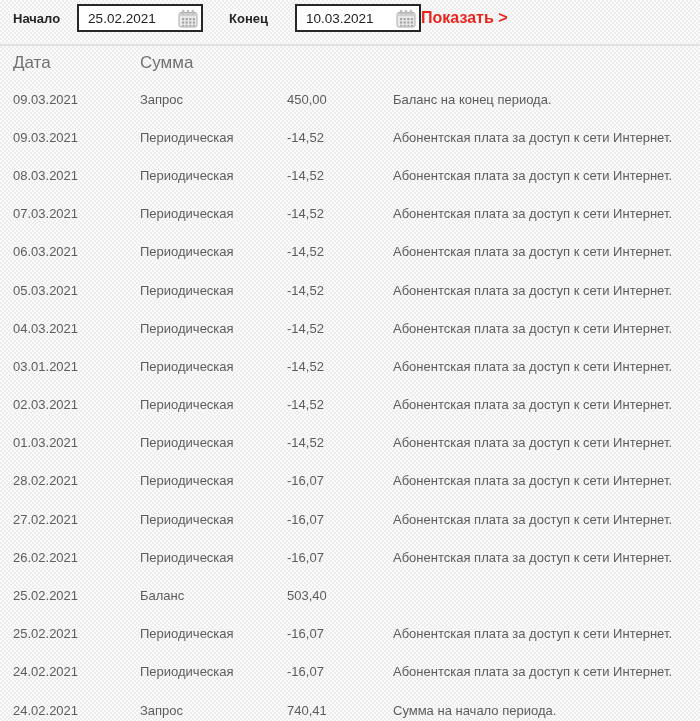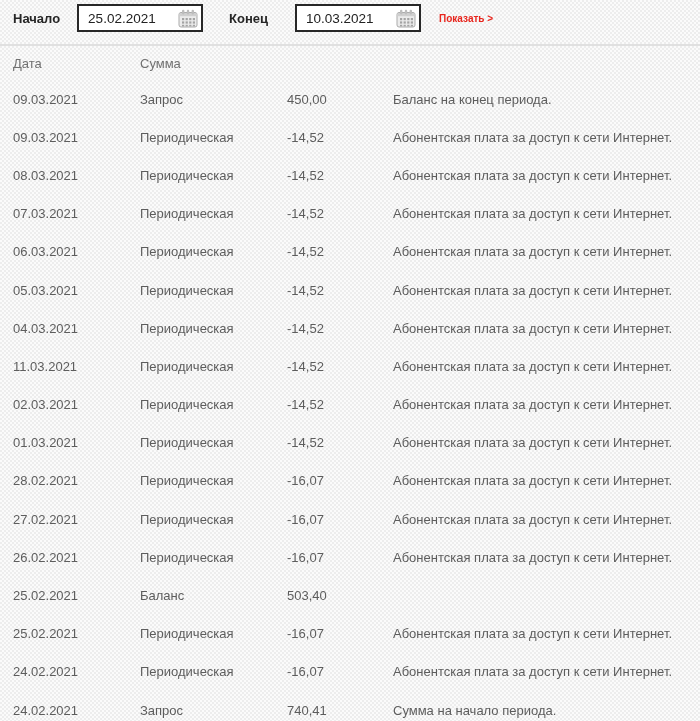--- a/index.html
+++ b/index.html
@@ -28,30 +28,30 @@
   .date-input input{
     border:none;outline:none;background:transparent;width:88px;
     padding:0 0 0 9px;font-family:"Liberation Sans","DejaVu Sans",sans-serif;
     font-size:13.5px;color:#222;
   }
   .cal-btn{
     position:absolute;right:1px;top:1px;width:24px;height:22px;
     display:flex;align-items:center;justify-content:center;cursor:pointer;
   }
   .show-link{
-    margin-left:18px;font-size:10px;font-weight:bold;color:#e8251d;
+    font-size:16px;font-weight:bold;color:#e8251d;
     text-decoration:none;cursor:pointer;
   }
   
   .thead,.trow{
     display:grid;grid-template-columns:127px 147px 106px 1fr;
     align-items:center;padding-left:13px;box-sizing:border-box;
   }
   .thead{height:34px;}
-  .thead .cell{font-size:13px;color:#707070;}
+  .thead .cell{font-size:17px;color:#707070;}
   .trow{height:38.2px;}
   .trow .cell{font-size:13px;color:#5d5d5d;white-space:nowrap;overflow:hidden;}
 </style>
 </head>
 <body>
 
 <div class="screen">
 
   <div class="filter-bar">
     <span class="flabel">Начало</span>
@@ -157,21 +157,21 @@
           <span class="cell">-14,52</span>
           <span class="cell">Абонентская плата за доступ к сети Интернет.</span>
         </div>
         <div class="trow">
           <span class="cell">04.03.2021</span>
           <span class="cell">Периодическая</span>
           <span class="cell">-14,52</span>
           <span class="cell">Абонентская плата за доступ к сети Интернет.</span>
         </div>
         <div class="trow">
-          <span class="cell">11.03.2021</span>
+          <span class="cell">03.01.2021</span>
           <span class="cell">Периодическая</span>
           <span class="cell">-14,52</span>
           <span class="cell">Абонентская плата за доступ к сети Интернет.</span>
         </div>
         <div class="trow">
           <span class="cell">02.03.2021</span>
           <span class="cell">Периодическая</span>
           <span class="cell">-14,52</span>
           <span class="cell">Абонентская плата за доступ к сети Интернет.</span>
         </div>

